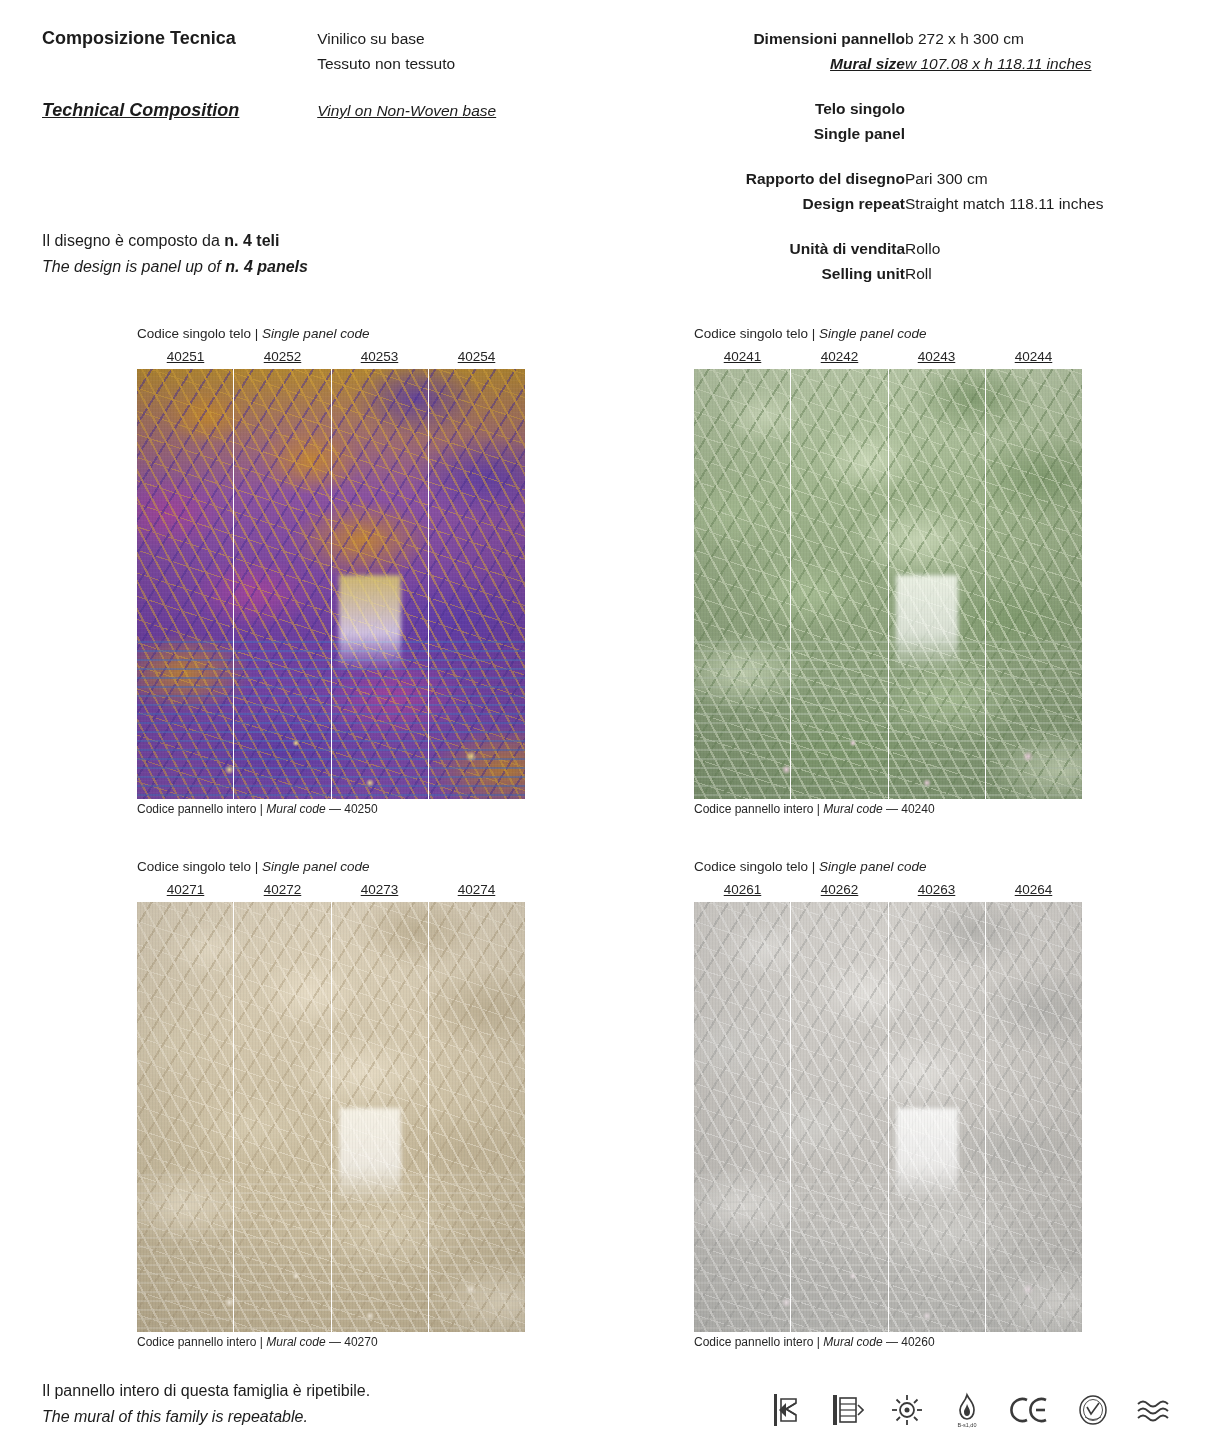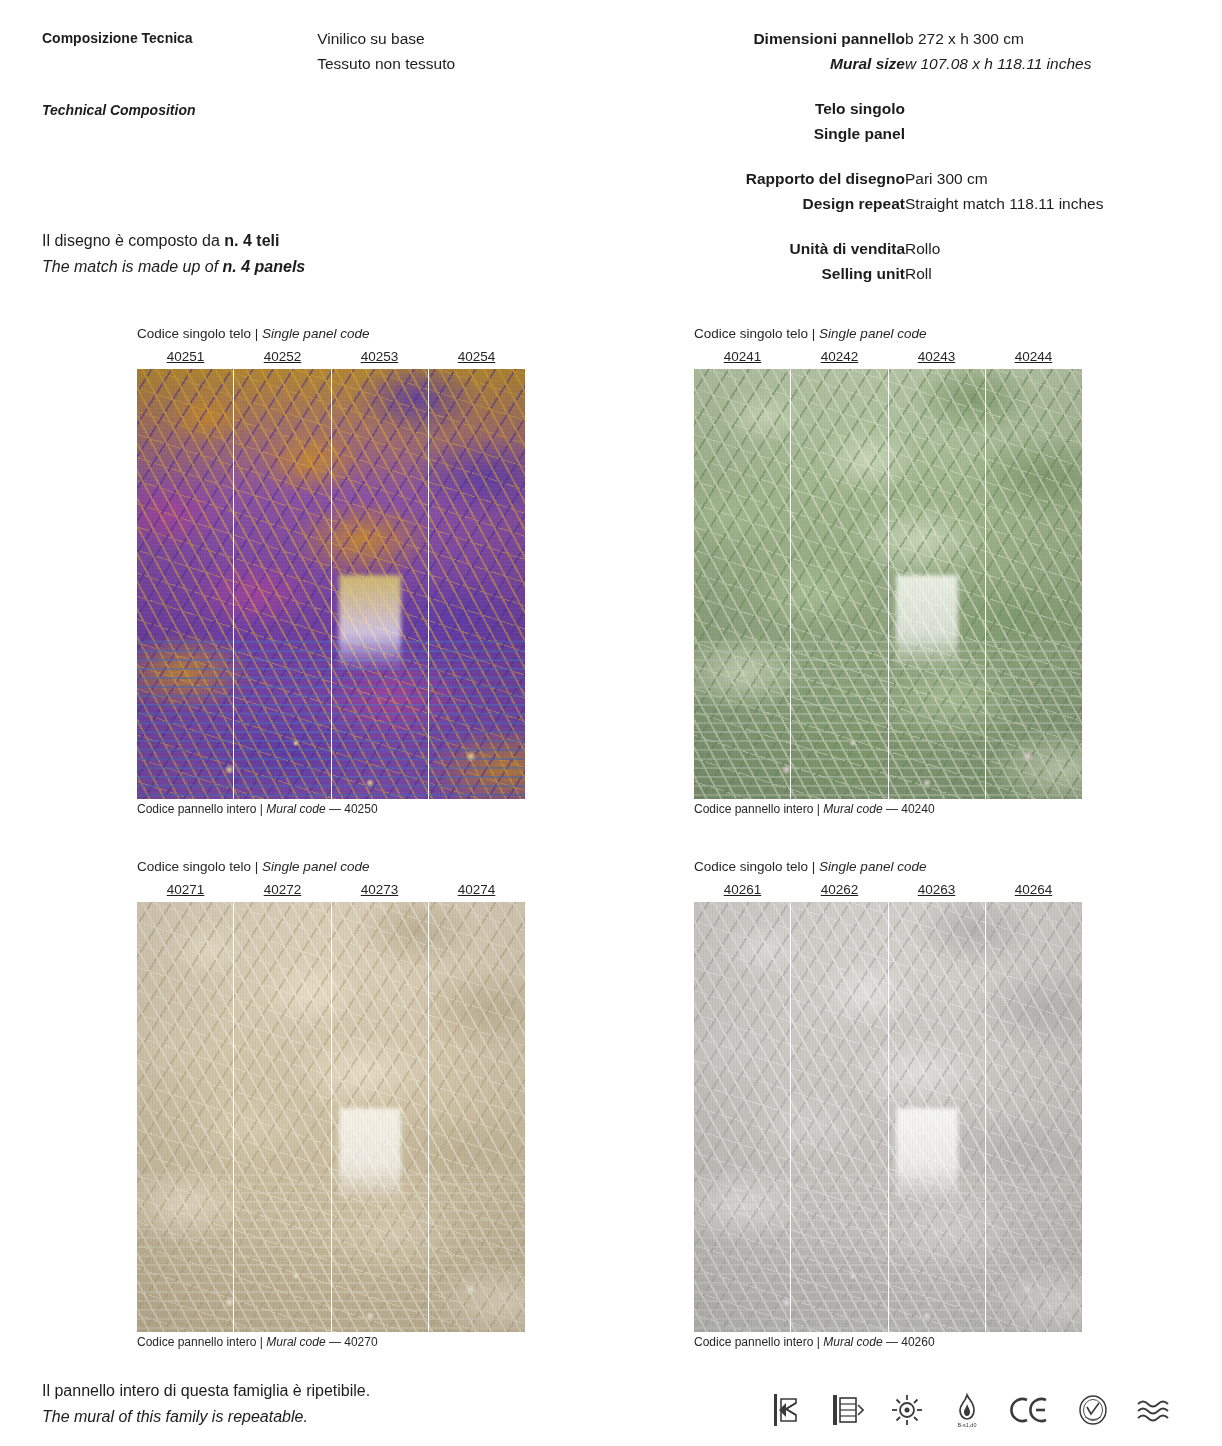--- a/index.html
+++ b/index.html
@@ -19,23 +19,23 @@
     position: absolute;
     top: 26px;
     left: 0;
     width: 1222px;
     display: flex;
   }
   .specs-col { position: relative; }
   .specs-col.left { width: 600px; padding-left: 42px; }
 
   .spec-row { display: flex; margin-bottom: 2px; }
-  .spec-label { font-size: 14px; font-weight: bold; line-height: 25px; }
+  .spec-label { font-size: 18px; font-weight: bold; line-height: 25px; }
   .spec-value { font-size: 15.5px; line-height: 25px; }
-  .ital { font-style: italic; }
+  .ital { font-style: italic; text-decoration: underline; }
 
   .left-block .spec-label { width: 292px; }
   .left-block .spec-value { width: 300px; }
 
   .right-block { position: absolute; left: 618px; top: 0; width: 604px; }
   .right-block .grp { margin-bottom: 20px; display: flex; }
   .right-block .grp .lbl { width: 287px; text-align: right; }
   .right-block .grp .val { width: 310px; }
   .right-block .lbl div, .right-block .val div {
     font-size: 15.5px; line-height: 25px;
@@ -201,20 +201,21 @@
     <div class="left-block">
       <div class="spec-row">
         <div class="spec-label">Composizione Tecnica</div>
         <div class="spec-value">
           <div>Vinilico su base</div>
           <div>Tessuto non tessuto</div>
         </div>
       </div>
       <div class="spec-row" style="margin-top:22px;">
         <div class="spec-label ital">Technical Composition</div>
+        <div class="spec-value ital">Vinyl on Non-Woven base</div>
       </div>
     </div>
   </div>
 
   <div class="right-block">
 
     <div class="grp">
       <div class="lbl">
         <div>Dimensioni pannello</div>
         <div class="ital">Mural size</div>
@@ -252,21 +253,21 @@
         <div>Rollo</div>
         <div>Roll</div>
       </div>
     </div>
 
   </div>
 </div>
 
 <div class="design-count">
   <div class="l1"><span>Il disegno è composto da </span><b>n. 4 teli</b></div>
-  <div class="l2"><span>The match is made up of </span><b>n. 4 panels</b></div>
+  <div class="l2"><span>The design is panel up of </span><b>n. 4 panels</b></div>
 </div>
 
 <div class="group g1">
   <div class="group-head">
     <span>Codice singolo telo</span><span> | </span><span class="it">Single panel code</span>
   </div>
   <div class="codes">
     <span>40251</span>
     <span>40252</span>
     <span>40253</span>

